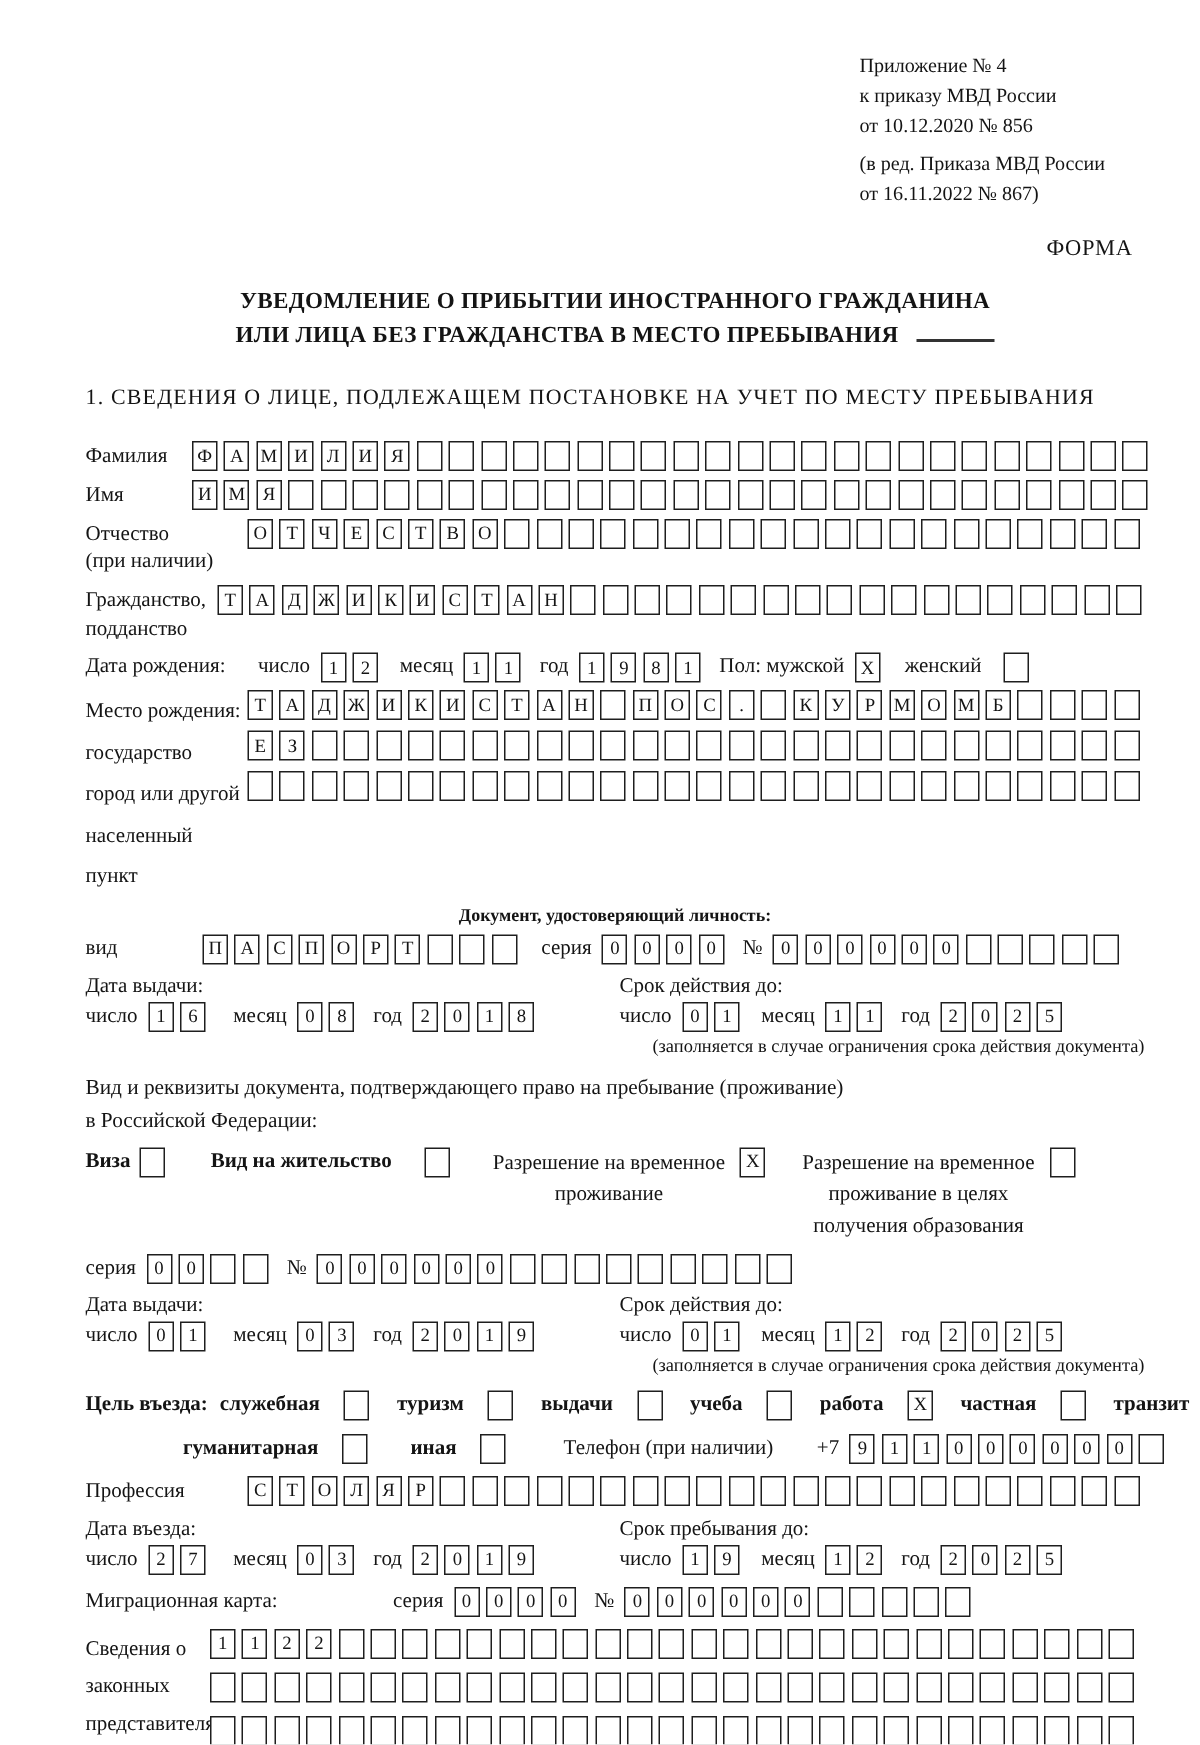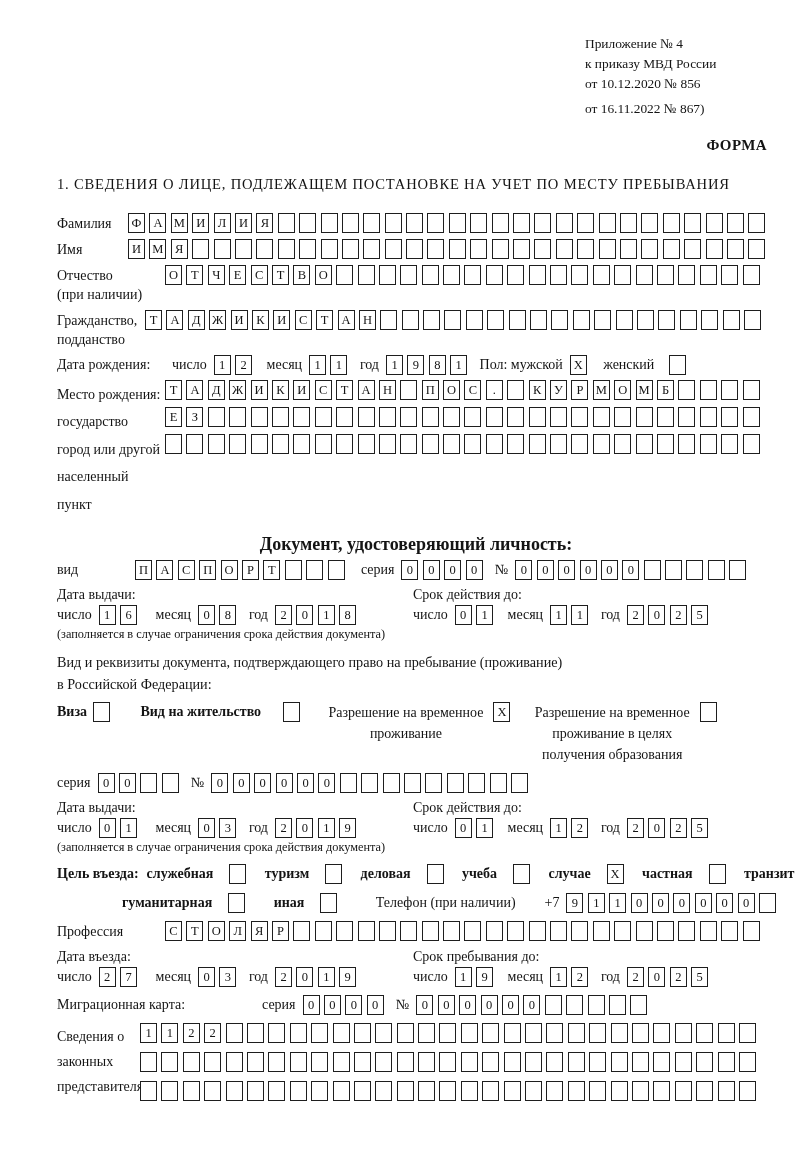--- a/index.html
+++ b/index.html
@@ -2,26 +2,26 @@
 <html><head>
 <meta charset="utf-8">
 <style>
   * { margin:0; padding:0; box-sizing:border-box; }
   html,body { background:#fff; }
   body {
     width:800px; height:1163px; color:#141414;
     font-family:"Liberation Serif","DejaVu Serif",serif;
     font-size:14px;
   }
-  .page { position:relative; width:800px; height:1163px; padding:34px 25px 0 57px; overflow:hidden; background:#fff; }
+  .page { position:relative; width:800px; height:1163px; padding:34px 37px 0 57px; overflow:hidden; background:#fff; }
 
   
   .hdr { margin-left:auto; width:190px; font-size:13.4px; line-height:1.5; }
   .hdr .gap { height:5px; }
-  .forma { text-align:right; font-weight:bold; font-size:15px; margin:18px 8px 0 0; letter-spacing:.4px; }
+  .forma { text-align:right; font-weight:normal; font-size:15px; margin:18px 8px 0 0; letter-spacing:.4px; }
 
   
   .title { text-align:center; font-weight:bold; font-size:15.4px; line-height:1.5; margin-top:14px; letter-spacing:.2px; }
   .blank { display:inline-block; width:52px; height:14px; border-bottom:2px solid #333; margin-left:8px; }
   .sec1 { font-weight:normal; font-size:14.6px; letter-spacing:.8px; margin-top:22px; white-space:nowrap; }
 
   
   .row { display:flex; align-items:flex-start; margin-top:5px; }
   .mt8 { margin-top:8px; }
   .lbl { flex:0 0 auto; padding-top:2px; line-height:1.35; }
@@ -34,29 +34,29 @@
   }
   .kw { flex:0 0 auto; padding-top:2px; margin-right:7px; white-space:nowrap; }
   .ml8 { margin-left:8px; } .ml10 { margin-left:10px; } .ml12 { margin-left:12px; } .ml14 { margin-left:14px; }
 
   
   .stackcol .boxes { margin-bottom:7px; }
   .lh27 { line-height:27.5px; padding-top:1px; }
   .lh25 { line-height:25px; padding-top:1px; }
 
   
-  .doc-head { text-align:center; font-weight:bold; font-size:18px; margin-top:16px; }
+  .doc-head { text-align:center; font-weight:bold; font-size:12px; margin-top:4px; }
 
   
   .dgcols { display:flex; margin-top:7px; }
   .dgcol-l { width:332px; }
   .dgcol-r { margin-left:24px; }
   .dgtitle { text-align:left; font-size:14px; margin-bottom:2px; }
   .dgrow { display:flex; align-items:flex-start; }
-  .note-right { text-align:left; font-size:12.3px; margin-top:2px; white-space:nowrap; }
+  .note-right { text-align:right; font-size:12.3px; margin-top:2px; white-space:nowrap; }
 
   
   .intro { margin-top:9px; line-height:1.55; font-size:14.2px; }
   .permits { display:flex; align-items:flex-start; margin-top:7px; }
   .p-item { display:flex; align-items:flex-start; }
   .p-lbl { padding-top:2px; white-space:nowrap;font-weight:bold; }
   .p-multi { text-align:center; line-height:1.5; }
   .p-box { margin-left:10px; }
 
   
@@ -70,24 +70,32 @@
 </head>
 <body>
 
 <div class="page">
 
   <div class="hdr">
     <div>Приложение № 4</div>
     <div>к приказу МВД России</div>
     <div>от 10.12.2020 № 856</div>
     <div class="gap"></div>
+    <div>(в ред. Приказа МВД России</div>
     <div>от 16.11.2022 № 867)</div>
   </div>
   <div class="forma">ФОРМА</div>
 
+  <div class="title">
+    <div>УВЕДОМЛЕНИЕ О ПРИБЫТИИ ИНОСТРАННОГО ГРАЖДАНИНА</div>
+    <div>
+      <span>ИЛИ ЛИЦА БЕЗ ГРАЖДАНСТВА В МЕСТО ПРЕБЫВАНИЯ</span>
+      <span class="blank"></span>
+    </div>
+  </div>
 
   <div class="sec1">1. СВЕДЕНИЯ О ЛИЦЕ, ПОДЛЕЖАЩЕМ ПОСТАНОВКЕ НА УЧЕТ ПО МЕСТУ ПРЕБЫВАНИЯ</div>
 
   <div class="row" style="margin-top:20px;">
     <span class="lbl w71">Фамилия</span>
     <span class="boxes">
         <span class="cb">Ф</span>
         <span class="cb">А</span>
         <span class="cb">М</span>
         <span class="cb">И</span>
@@ -571,33 +579,33 @@
           <span class="cb"></span>
         </span>
     </span>
     <span class="p-item">
       <span class="p-lbl">туризм</span>
       <span class="cbwrap">
           <span class="cb"></span>
         </span>
     </span>
     <span class="p-item">
-      <span class="p-lbl">деловая</span>
+      <span class="p-lbl">выдачи</span>
       <span class="cbwrap">
           <span class="cb"></span>
         </span>
     </span>
     <span class="p-item">
       <span class="p-lbl">учеба</span>
       <span class="cbwrap">
           <span class="cb"></span>
         </span>
     </span>
     <span class="p-item">
-      <span class="p-lbl">случае</span>
+      <span class="p-lbl">работа</span>
       <span class="cbwrap">
           <span class="cb">X</span>
         </span>
     </span>
     <span class="p-item">
       <span class="p-lbl">частная</span>
       <span class="cbwrap">
           <span class="cb"></span>
         </span>
     </span>

